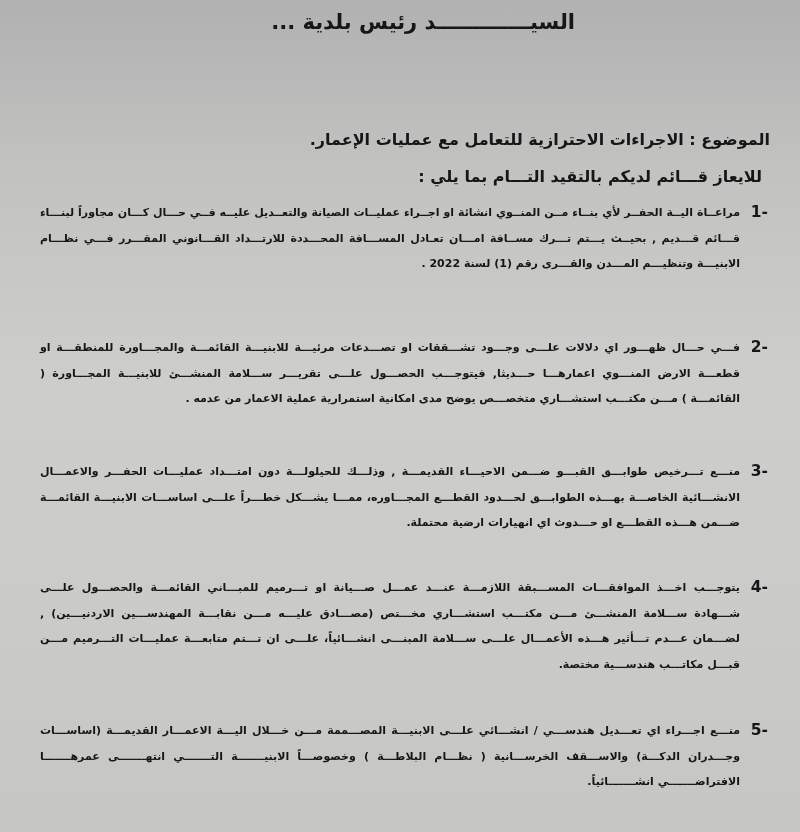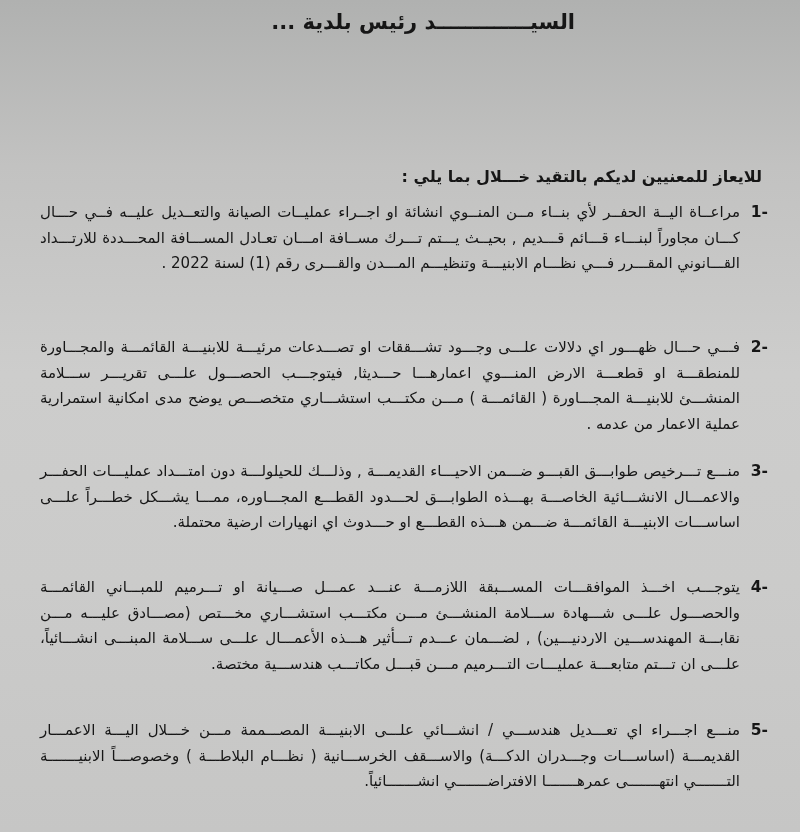--- a/index.html
+++ b/index.html
@@ -72,40 +72,41 @@
       flex: 0 0 28px;
       font-size: 15.5px;
       font-weight: bold;
       line-height: 25px;
       text-align: right;
       direction: ltr;
       unicode-bidi: isolate;
     }
     .item-text {
       flex: 1 1 auto;
-      font-size: 15px;
-      font-weight: normal;
+      font-size: 11px;
+      font-weight: bold;
       line-height: 25.5px;
       text-align: justify;
       text-align-last: right;
     }
     .item-1 { position: absolute; top: 0; right: 0; left: 0; }
     .item-2 { position: absolute; top: 135px; right: 0; left: 0; }
     .item-3 { position: absolute; top: 259px; right: 0; left: 0; }
     .item-4 { position: absolute; top: 375px; right: 0; left: 0; }
     .item-5 { position: absolute; top: 518px; right: 0; left: 0; }
   </style>
 </head>
 <body>
 
 <div class="page">
 
   <div class="addressee addressee-1">السيـــــــــــــد رئيس بلدية ...</div>
 
-  <div class="instruction">للايعاز للمعنيين لديكم بالتقيد خـــلال بما يلي :</div>
+  <div class="subject">الموضوع : الاجراءات الاحترازية للتعامل مع عمليات الإعمار.</div>
+  <div class="instruction">للايعاز قـــائم لديكم بالتقيد التـــام بما يلي :</div>
 
   <ol class="items">
     <li class="item item-1">
       <span class="item-number">1-</span>
       <span class="item-text">مراعــاة اليــة الحفــر لأي بنــاء مــن المنــوي انشائة او اجــراء عمليــات الصيانة والتعــديل عليــه فــي حـــال كـــان مجاوراً لبنـــاء قـــائم قـــديم , بحيــث يـــتم تـــرك مســافة امـــان تعـادل المســـافة المحـــددة للارتـــداد القـــانوني المقـــرر فـــي نظـــام الابنيـــة وتنظيـــم المـــدن والقـــرى رقم (1) لسنة 2022 .</span>
     </li>
     <li class="item item-2">
       <span class="item-number">2-</span>
       <span class="item-text">فـــي حـــال ظهـــور اي دلالات علـــى وجـــود تشـــققات او تصـــدعات مرئيـــة للابنيـــة القائمـــة والمجـــاورة للمنطقـــة او قطعـــة الارض المنـــوي اعمارهـــا حـــديثا, فيتوجـــب الحصـــول علـــى تقريـــر ســـلامة المنشـــئ للابنيـــة المجـــاورة ( القائمـــة ) مـــن مكتـــب استشـــاري متخصـــص يوضح مدى امكانية استمرارية عملية الاعمار من عدمه .</span>
     </li>

